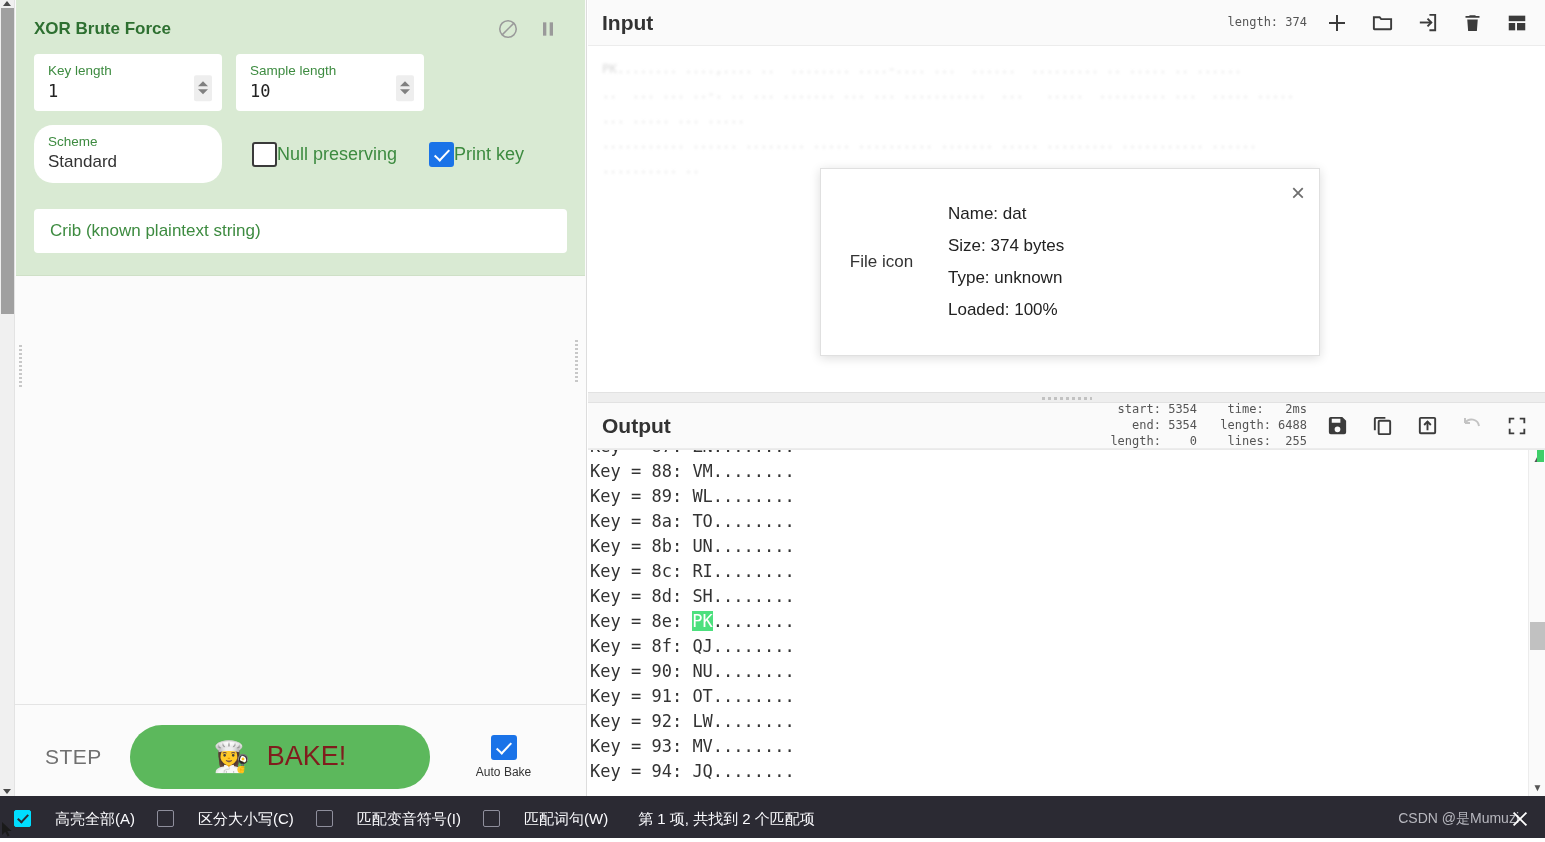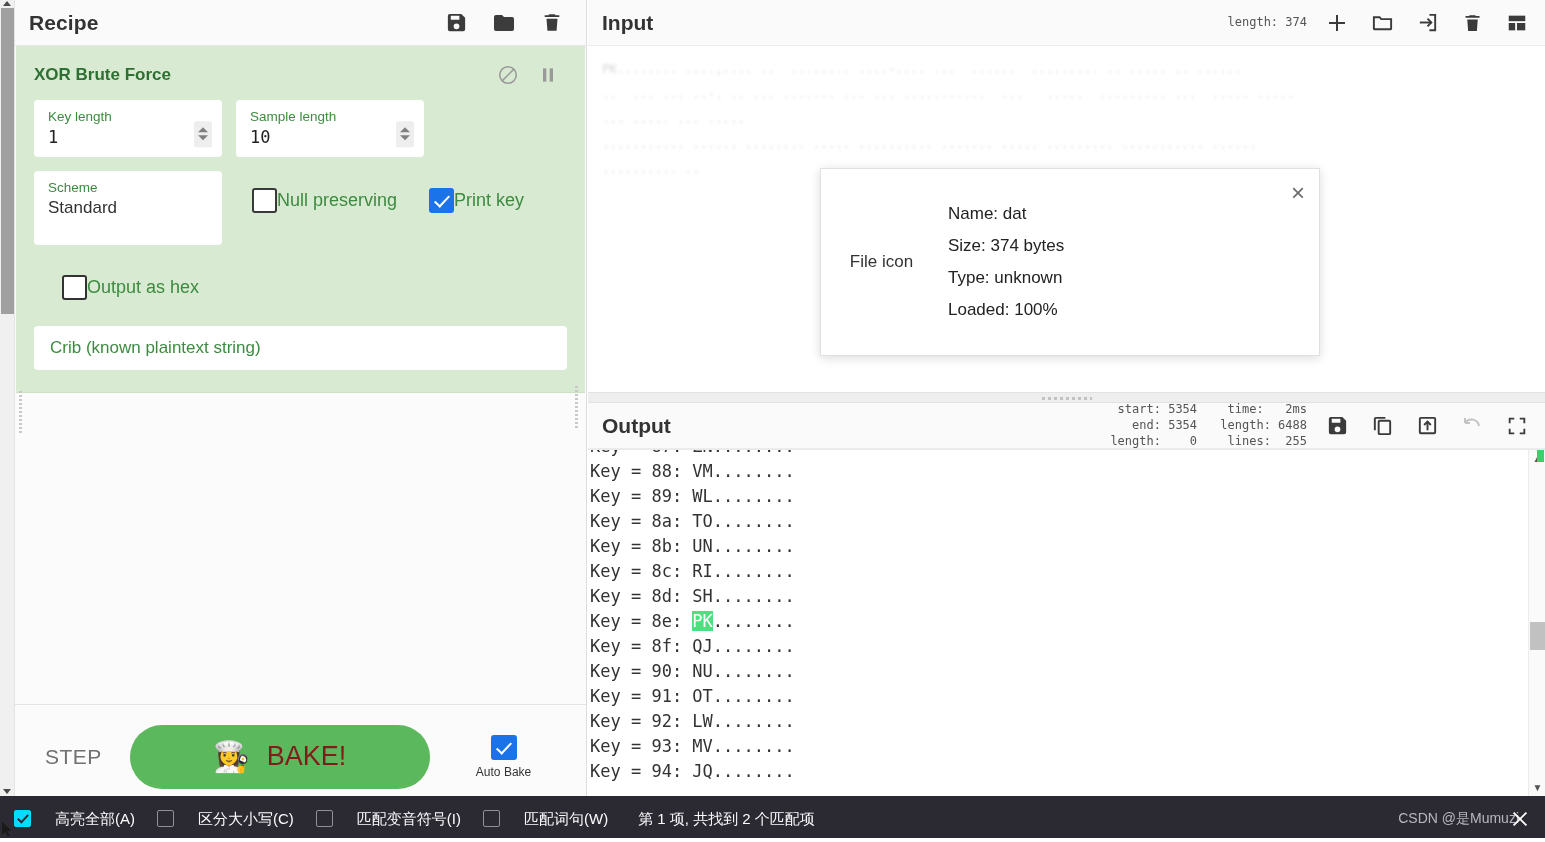--- a/index.html
+++ b/index.html
@@ -94,21 +94,21 @@
     position: absolute; right: 10px; top: 50%; transform: translateY(-30%);
     width: 18px; height: 26px; background: #eeeeee; border-radius: 2px;
     display: flex; flex-direction: column; align-items: center; justify-content: center; gap: 3px;
     cursor: pointer;
   }
   .spinner i { display:block; width:0;height:0; }
   .spinner .up { border-left:5px solid transparent;border-right:5px solid transparent;border-bottom:5px solid #808080; }
   .spinner .dn { border-left:5px solid transparent;border-right:5px solid transparent;border-top:5px solid #808080; }
 
   .op-row2 { display: flex; align-items: flex-start; padding: 0 18px; margin-top: 14px; gap: 0; }
-  .field.scheme { width: 188px; height: 74px; }
+  .field.scheme { width: 188px; height: 58px; border-radius: 19px; }
   .cb-wrap { display: flex; align-items: center; cursor: pointer; }
   .cb {
     width: 25px; height: 25px; border: 2px solid #3a3a3a; border-radius: 3px;
     background: #fff; flex: 0 0 25px;
   }
   .cb.checked {
     background: #1a73e8; border-color: #1a73e8; position: relative;
   }
   .cb.checked::after {
     content: ""; position: absolute; left: 7px; top: 2px;
@@ -202,21 +202,21 @@
     border-top: 1px solid #e2e2e2; border-bottom: 1px solid #e2e2e2;
     position: relative; cursor: row-resize;
   }
   .hsplitter::after {
     content: ""; position: absolute; left: 50%; top: 4px; transform: translateX(-50%);
     width: 50px; height: 3px;
     background-image: repeating-linear-gradient(to right, #c2c2c2 0 3px, transparent 3px 6px);
   }
 
   .output-area {
-    flex: 0 0 347px; height: 347px; position: relative; display: flex; flex-direction: column;
+    flex: 0 0 347px; height: 347px; position: relative; display: flex; flex-direction: column; text-align: right;
   }
   .output-text-wrap {
     flex: 1 1 auto; position: relative; overflow: hidden; background: #fff;
     border-top: 1px solid #e9e9e9;
   }
   .output-text {
     position: absolute; left: 0; top: -16px;
     font-family: "DejaVu Sans Mono", monospace; font-size: 17px;
     color: #333; line-height: 25px; padding-left: 2px; white-space: pre;
   }
@@ -278,40 +278,20 @@
 
 <div class="app">
 
   <div class="browser-scrollbar">
     <div class="arrow-up"></div>
     <div class="thumb"></div>
     <div class="arrow-dn"></div>
   </div>
 
   <div class="recipe-pane">
-    <div class="pane-title-bar">
-      <div class="pane-title">Recipe</div>
-      <div class="title-icons">
-        <div class="ticon" title="Save recipe">
-          <svg width="23" height="23" viewBox="0 0 24 24" fill="currentColor">
-              <path d="M17 3H5a2 2 0 0 0-2 2v14a2 2 0 0 0 2 2h14a2 2 0 0 0 2-2V7l-4-4zm-5 16a3 3 0 1 1 0-6 3 3 0 0 1 0 6zm3-10H6V5h9v4z"></path>
-            </svg>
-        </div>
-        <div class="ticon" title="Load recipe">
-          <svg width="24" height="24" viewBox="0 0 24 24" fill="currentColor">
-              <path d="M10 4H4a2 2 0 0 0-2 2v12a2 2 0 0 0 2 2h16a2 2 0 0 0 2-2V8a2 2 0 0 0-2-2h-8l-2-2z"></path>
-            </svg>
-        </div>
-        <div class="ticon" title="Clear recipe">
-          <svg width="22" height="23" viewBox="0 0 24 24" fill="currentColor">
-              <path d="M9 3h6l1 1h4v2H4V4h4l1-1zm-3 5h12l-1 13H7L6 8z"></path>
-            </svg>
-        </div>
-      </div>
-    </div>
 
     <div class="recipe-body">
       <div class="operation">
         <div class="op-head">
           <div class="op-title">XOR Brute Force</div>
           <div class="op-head-icons">
             <div class="op-icon" title="Disable operation">
               <svg width="22" height="22" viewBox="0 0 24 24" fill="none" stroke="currentColor" stroke-width="1.7">
                   <circle cx="12" cy="12" r="9"></circle>
                   <line x1="5.6" y1="18.4" x2="18.4" y2="5.6"></line>
@@ -353,26 +333,20 @@
           <div class="cb-wrap cb-null">
             <div class="cb"></div>
             <div class="cb-label">Null preserving</div>
           </div>
           <div class="cb-wrap cb-print">
             <div class="cb checked"></div>
             <div class="cb-label">Print key</div>
           </div>
         </div>
 
-        <div class="op-row2" style="margin-top:4px">
-          <div class="cb-wrap cb-hex">
-            <div class="cb"></div>
-            <div class="cb-label">Output as hex</div>
-          </div>
-        </div>
 
         <div class="crib-field">
           <span class="crib-ph">Crib (known plaintext string)</span>
         </div>
       </div>
       <div class="recipe-drag-grip"></div>
       <div class="recipe-drag-grip right"></div>
     </div>
 
     <div class="controls">

